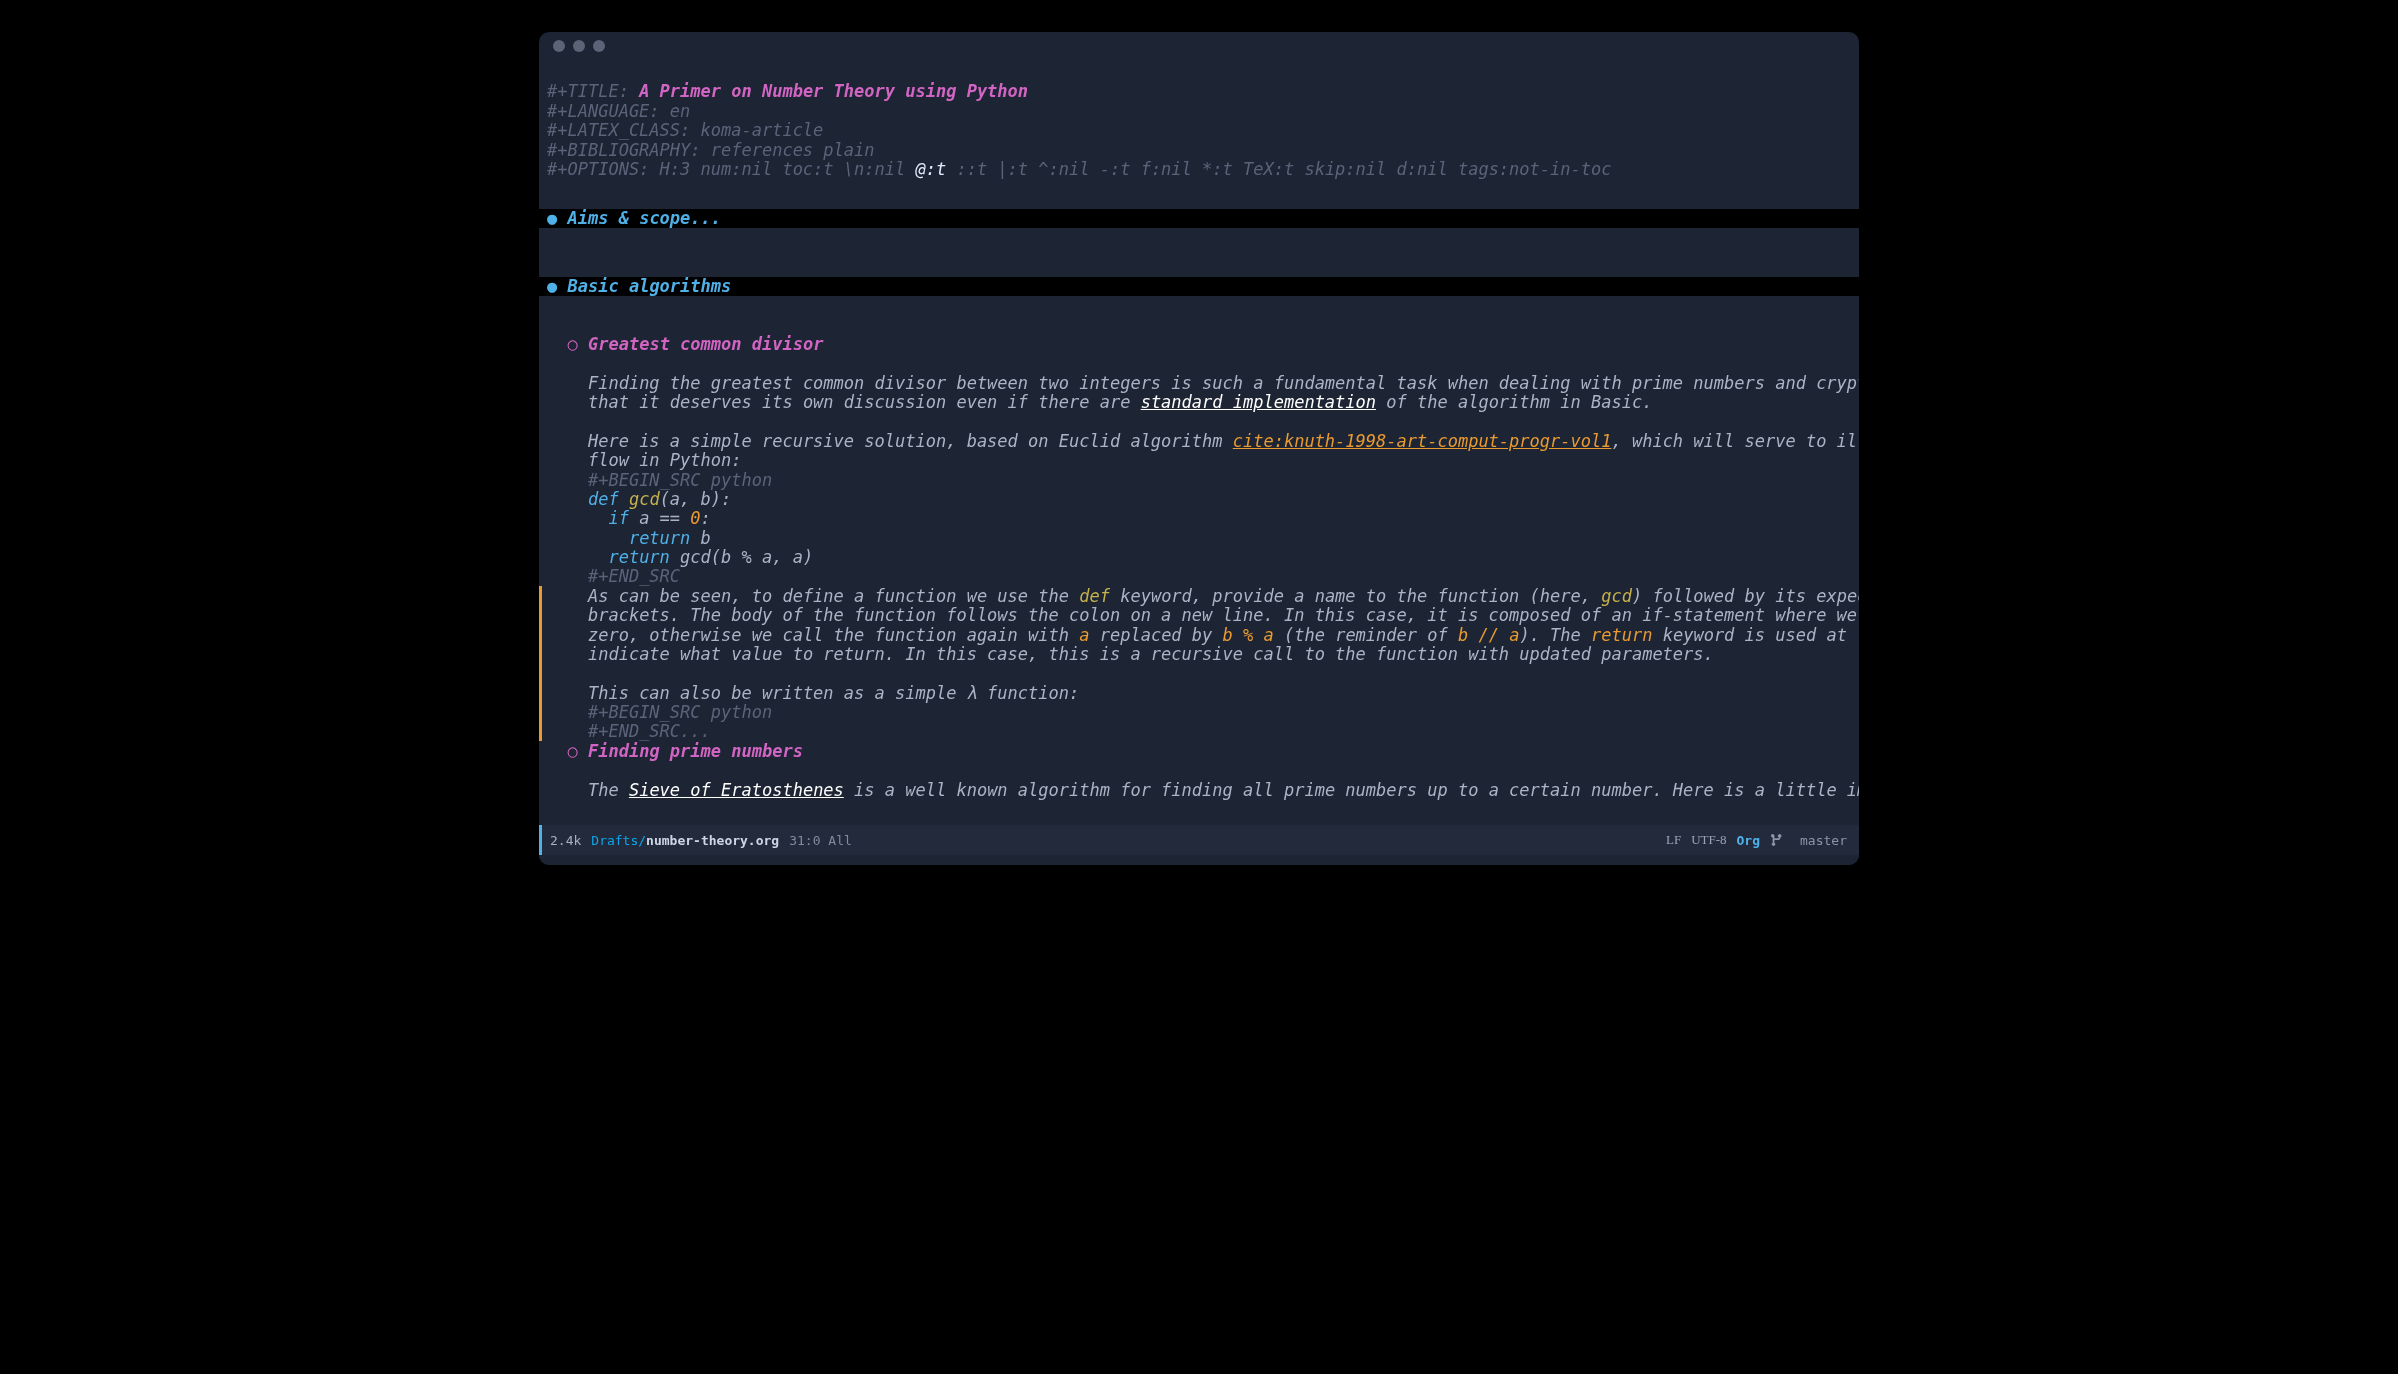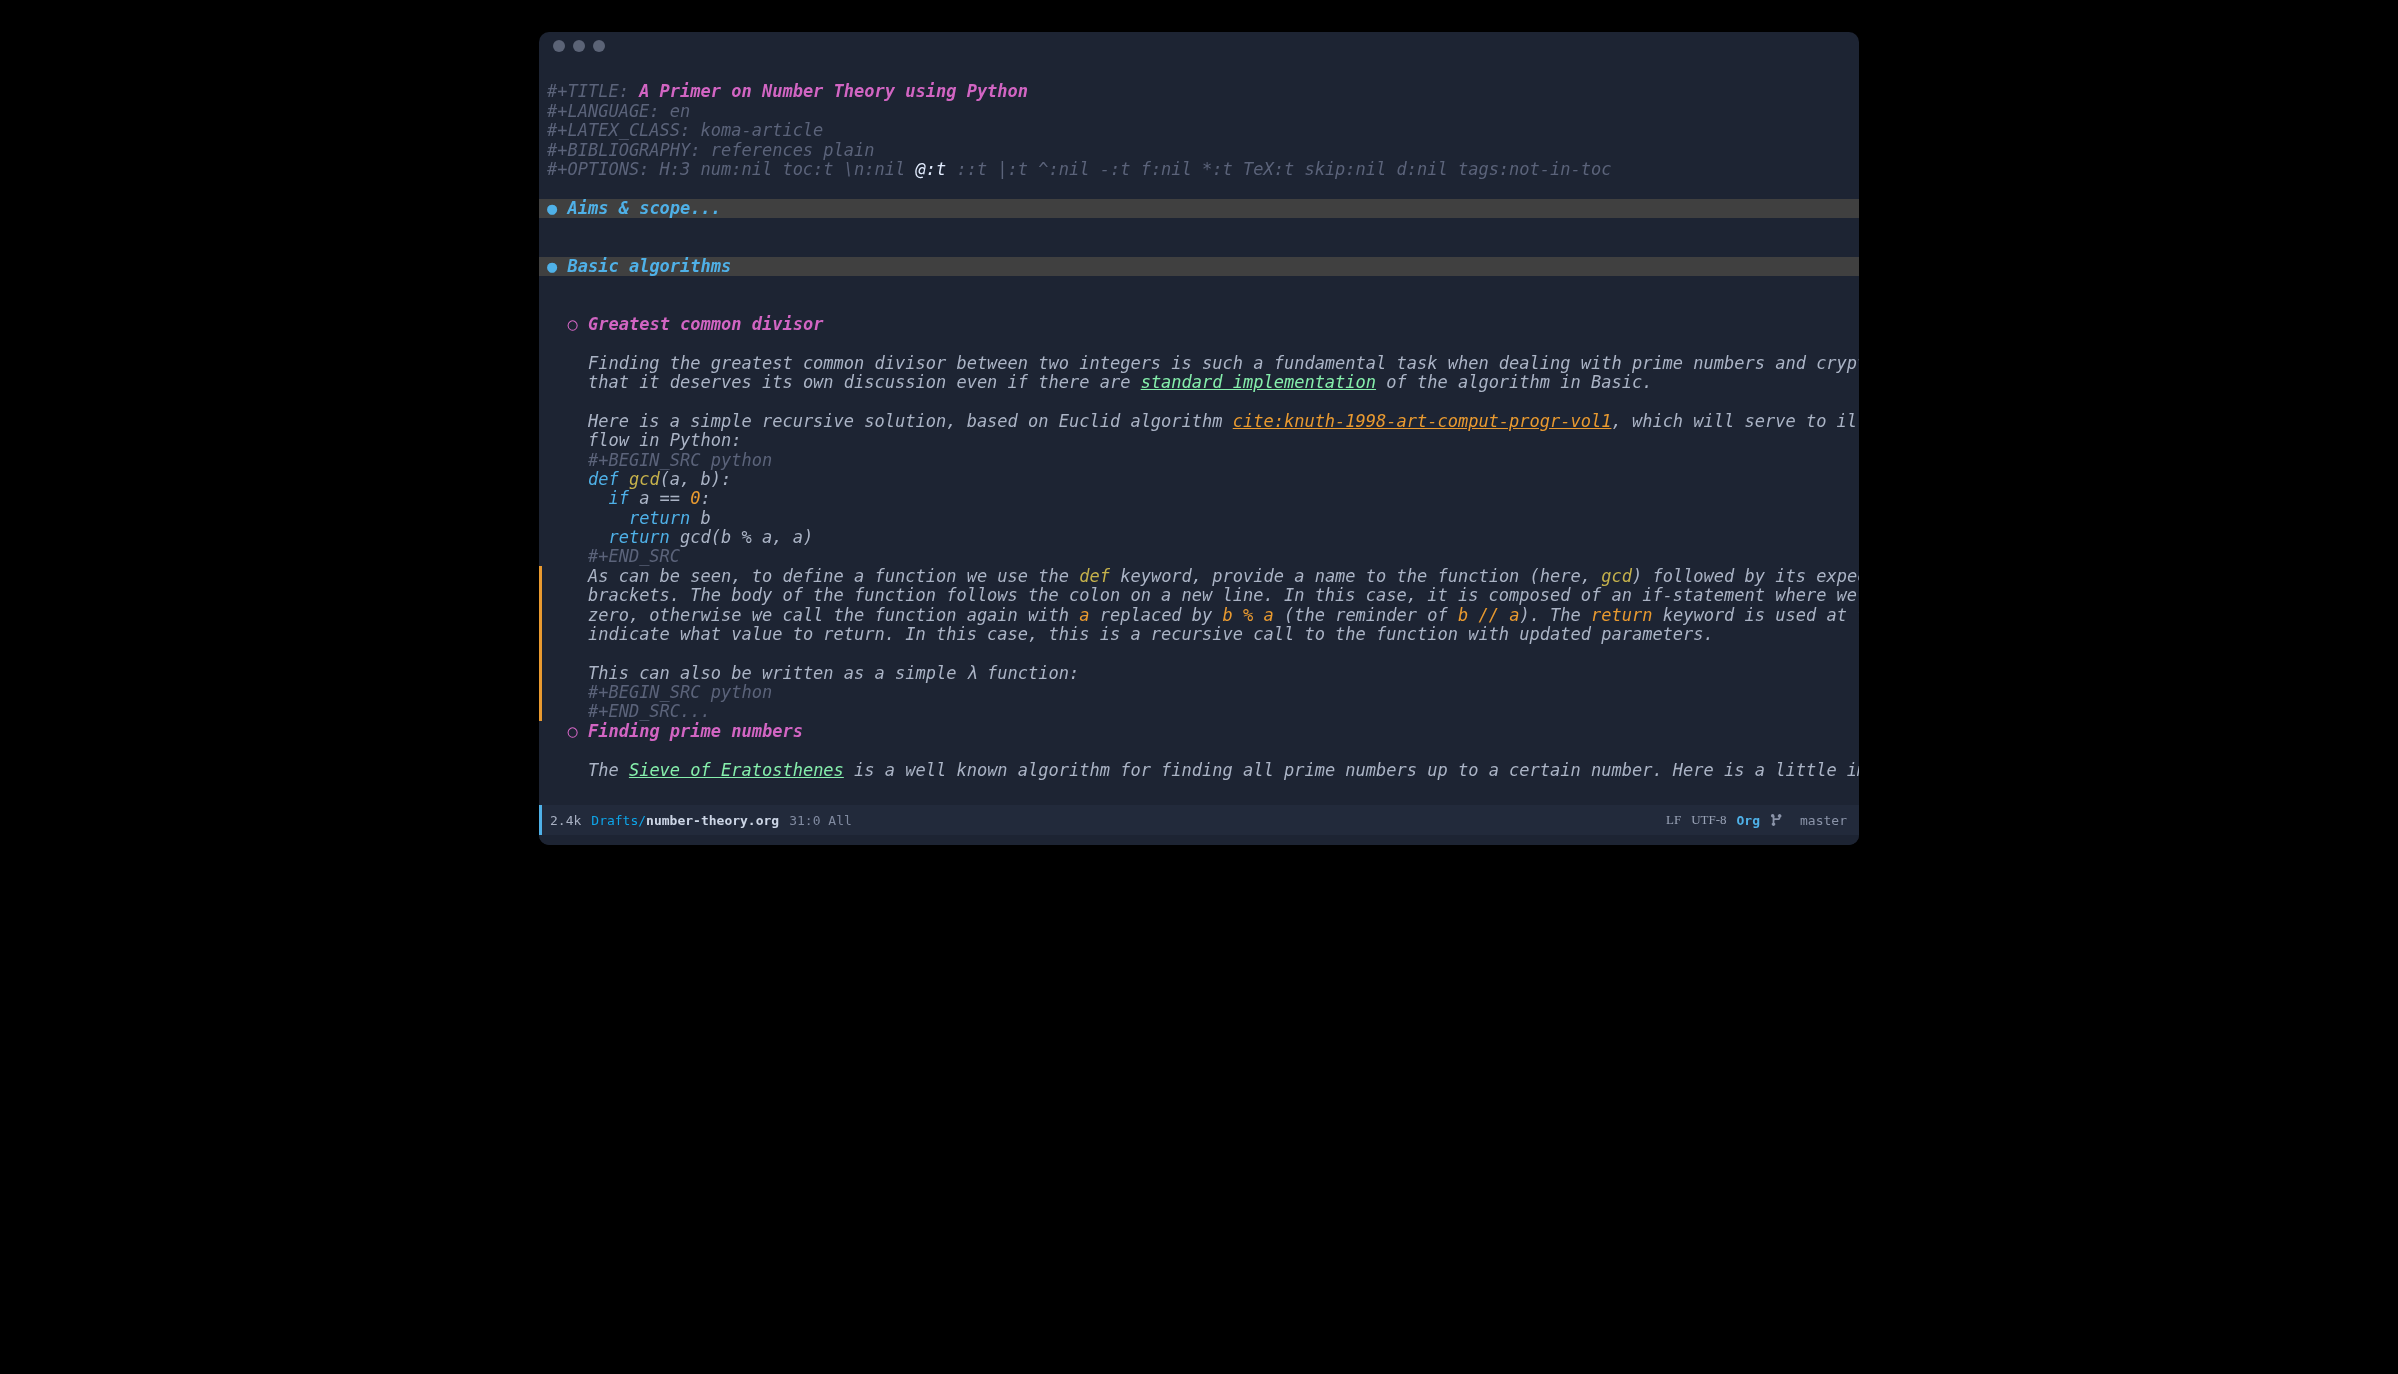--- a/index.html
+++ b/index.html
@@ -40,41 +40,42 @@
   }
   .line { min-height: 17px; }
   .dim { color: #5b637a; }
   .title { color: #d265c3; font-weight: bold; }
   .at { color: #e3edff; }
   .h1-bullet { color: #4fb1e8; }
   .h1 { color: #4fb1e8; font-weight: bold; }
   .h2-bullet { color: #d265c3; }
   .h2 { color: #d265c3; font-weight: bold; }
   .body { color: #abb4c6; }
-  .link { color: #86efac; text-decoration: underline; }
+  .link { color: #ffffff; text-decoration: underline; }
   .cite { color: #e99a30; text-decoration: underline; }
   .kw { color: #4fb1e8; }
   .fn { color: #c6b24c; }
   .num { color: #e99a30; }
   .ret { color: #e99a30; }
   .cursor {
     background: #cbd9f0;
     color: #1d2433;
   }
   .gutter-y {
     border-left: 3px solid #e99a30;
     margin-left: -8px; padding-left: 5px;
   }
   .hl-line {
-    background: #404040;
+    background: #000000;
     display: block;
     margin-left: -8px;
     margin-right: -8px;
     padding-left: 8px;
     padding-right: 8px;
+    margin-top: 10px;
   }
   .modeline {
     height: 30px;
     background: #222a3b;
     border-left: 3px solid #4fb1e8;
     display: flex;
     align-items: center;
     justify-content: space-between;
     font-size: 13px;
     color: #a0a7b7;

